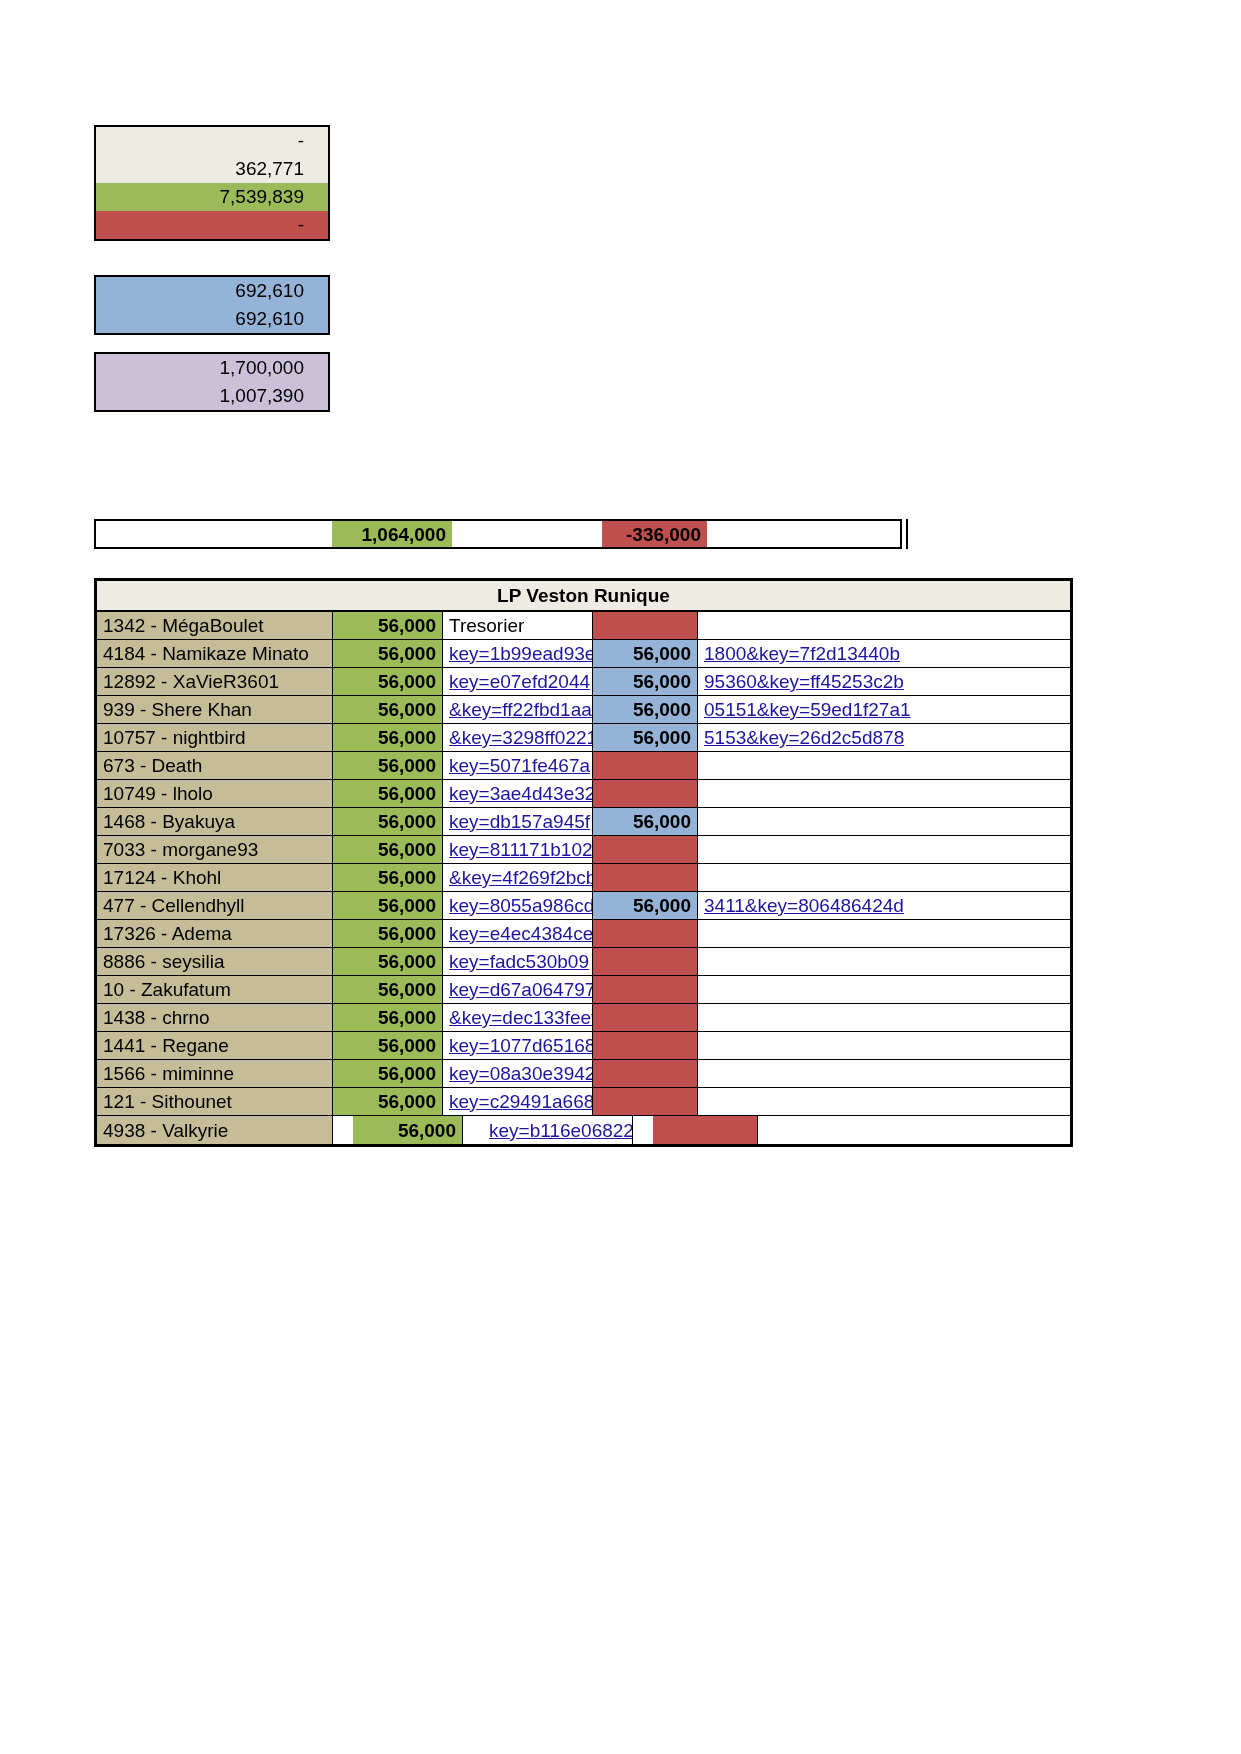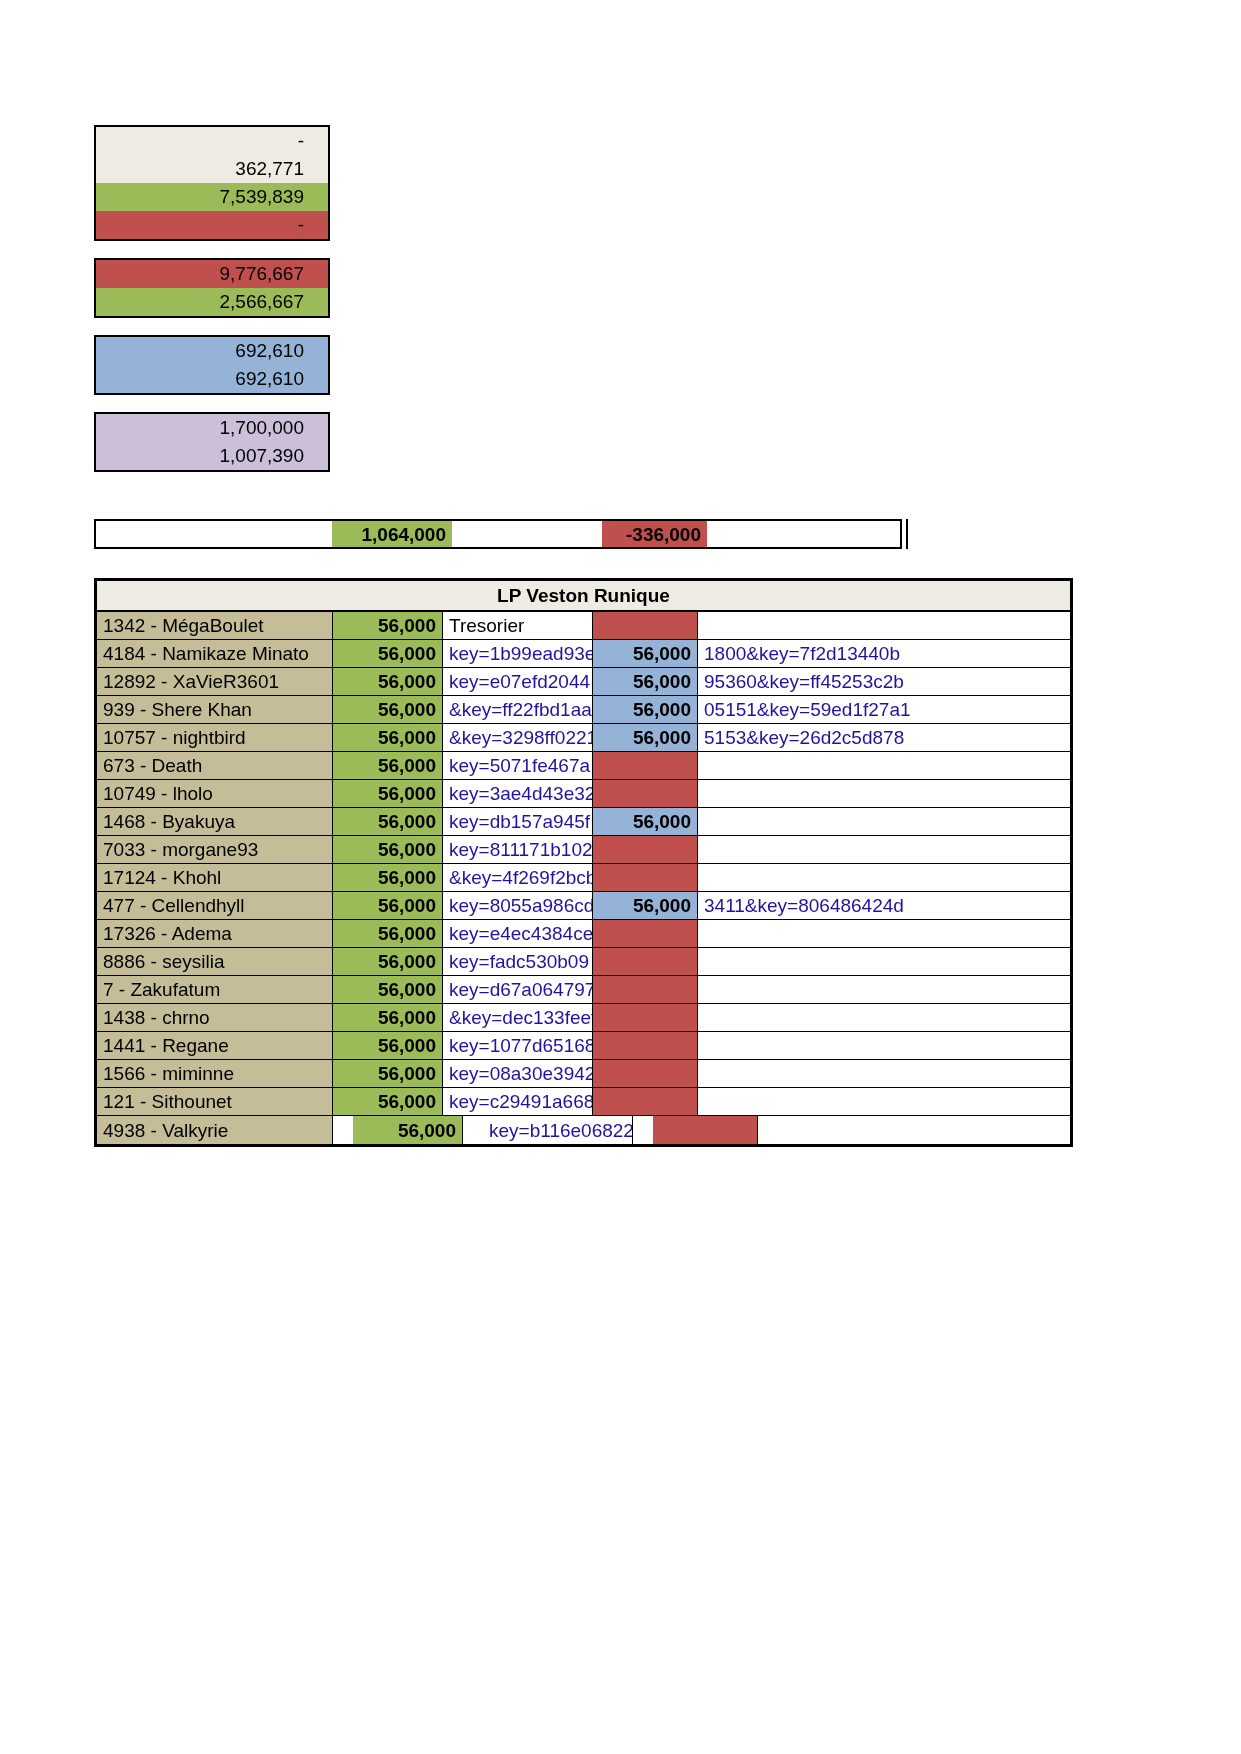--- a/index.html
+++ b/index.html
@@ -124,37 +124,34 @@
   .thead-row { border-bottom: 2px solid #000000; }
 
   .c-id   { width: 236px; border-right: 1px solid #000000; box-sizing: border-box; }
   .c-pdp  { width: 110px; border-right: 1px solid #000000; box-sizing: border-box; }
   .c-lien { width: 150px; border-right: 1px solid #000000; box-sizing: border-box; }
   .c-rend { width: 105px; border-right: 1px solid #000000; box-sizing: border-box; }
   .c-lrend{ flex: 1; box-sizing: border-box; }
 
   .link {
     color: #1f14a0;
+    text-decoration: underline;
   }
 </style>
 </head>
 <body>
 
 <div id="summary-stack">
     <div class="sum-group">
       <div class="sum-row bg-cream">-</div>
       <div class="sum-row bg-cream">362,771</div>
       <div class="sum-row bg-green">7,539,839</div>
       <div class="sum-row bg-red">-</div>
     </div>
     <div class="sum-gap"></div>
-    <div class="sum-group">
-      <div class="sum-row bg-red">9,776,667</div>
-      <div class="sum-row bg-green">2,566,667</div>
-    </div>
     <div class="sum-gap"></div>
     <div class="sum-group">
       <div class="sum-row bg-blue">692,610</div>
       <div class="sum-row bg-blue">692,610</div>
     </div>
     <div class="sum-gap"></div>
     <div class="sum-group">
       <div class="sum-row bg-purple">1,700,000</div>
       <div class="sum-row bg-purple">1,007,390</div>
     </div>
@@ -294,21 +291,21 @@
       <div class="trow">
         <div class="cell txt c-id bg-tan">8886 -  seysilia</div>
         <div class="cell num c-pdp bg-green">56,000</div>
         <div class="cell txt c-lien bg-white">
           <span class="link">key=fadc530b09</span>
         </div>
         <div class="cell num c-rend bg-red"></div>
         <div class="cell txt c-lrend bg-white"></div>
       </div>
       <div class="trow">
-        <div class="cell txt c-id bg-tan">7 - Zakufatum</div>
+        <div class="cell txt c-id bg-tan">10 - Zakufatum</div>
         <div class="cell num c-pdp bg-green">56,000</div>
         <div class="cell txt c-lien bg-white">
           <span class="link">key=d67a064797</span>
         </div>
         <div class="cell num c-rend bg-red"></div>
         <div class="cell txt c-lrend bg-white"></div>
       </div>
       <div class="trow">
         <div class="cell txt c-id bg-tan">1438 -  chrno</div>
         <div class="cell num c-pdp bg-green">56,000</div>

